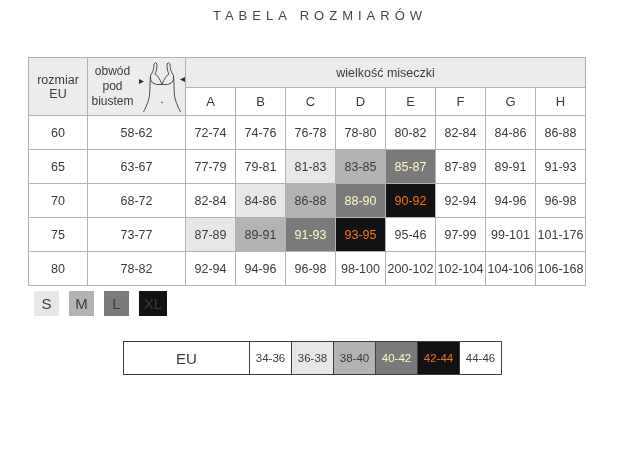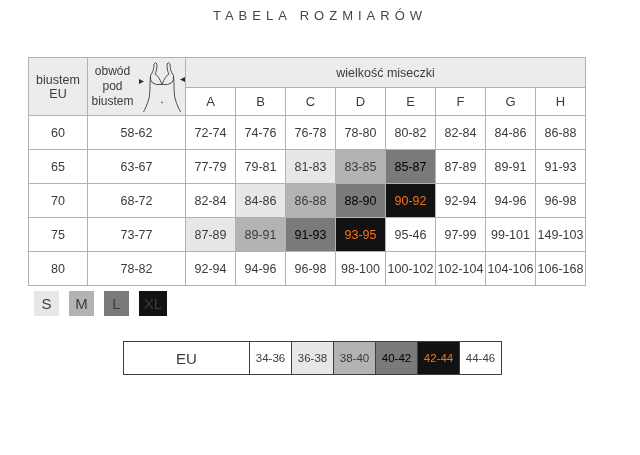--- a/index.html
+++ b/index.html
@@ -17,21 +17,21 @@
   .bra{left:28px;top:57px;width:557px;}
   .bra .hdr{background:var(--header-bg,#ececec);}
   .bra .cupband{height:30px;}
   .bra .letters th{height:27px;background:#fff;font-size:13px;}
   .bra tbody td{height:33px;}
   .bra .c2wrap{display:flex;align-items:center;justify-content:space-between;gap:2px;}
   .bra .c2txt{width:62px;font-size:12px;line-height:1.25;}
 
   .hl-s{background:var(--hl-s,#e7e7e7);}
   .hl-m{background:var(--hl-m,#b3b3b3);}
-  .hl-l{background:var(--hl-l,#7a7a7a);color:#000000;}
+  .hl-l{background:var(--hl-l,#7a7a7a);color:#fef9c3;}
   .hl-xl{background:var(--hl-xl,#121212);color:#f97316;}
 
   
   .legend{position:absolute;display:flex;gap:10px;}
   .legend1{left:34px;top:291px;}
   .legend2{left:124px;top:423px;}
   .sw{width:25px;height:25px;display:flex;align-items:center;justify-content:center;
       font-size:15px;color:var(--text,#3b3b3b);}
   .sw.wide{width:28px;}
 
@@ -56,21 +56,21 @@
         <col style="width:50px">
         <col style="width:50px">
         <col style="width:50px">
       <col style="width:50px">
         <col style="width:50px">
         <col style="width:50px">
         <col style="width:50px">
     </colgroup>
     <thead>
       <tr class="cupband">
-        <th rowspan="2" class="hdr">biustem EU</th>
+        <th rowspan="2" class="hdr">rozmiar EU</th>
         <th rowspan="2" class="hdr">
           <div class="c2wrap">
             <span class="c2txt">obwód pod biustem</span>
             <span>
               <svg class="icon-svg" width="46" height="54" viewBox="0 0 46 54">
                 <g fill="none" stroke="#4d4d4d" stroke-width="1">
                   <path d="M15,4 C15,9 14,12 11.5,15.5"></path>
                   <path d="M18,4 C18,9 17.2,12 16,14"></path>
                   <path d="M15,4 Q16.5,1.2 18,4"></path>
                   <path d="M31,4 C31,9 32,12 34.5,15.5"></path>
@@ -141,30 +141,30 @@
       <tr>
         <td>75</td>
         <td>73-77</td>
         <td class="hl-s">87-89</td>
         <td class="hl-m">89-91</td>
         <td class="hl-l">91-93</td>
         <td class="hl-xl">93-95</td>
         <td>95-46</td>
         <td>97-99</td>
         <td>99-101</td>
-        <td>149-103</td>
+        <td>101-176</td>
       </tr>
       <tr>
         <td>80</td>
         <td>78-82</td>
         <td>92-94</td>
         <td>94-96</td>
         <td>96-98</td>
         <td>98-100</td>
-        <td>100-102</td>
+        <td>200-102</td>
         <td>102-104</td>
         <td>104-106</td>
         <td>106-168</td>
       </tr>
     </tbody>
   </table>
 
   <div class="legend legend1">
     <div class="sw hl-s">S</div>
     <div class="sw hl-m">M</div>

